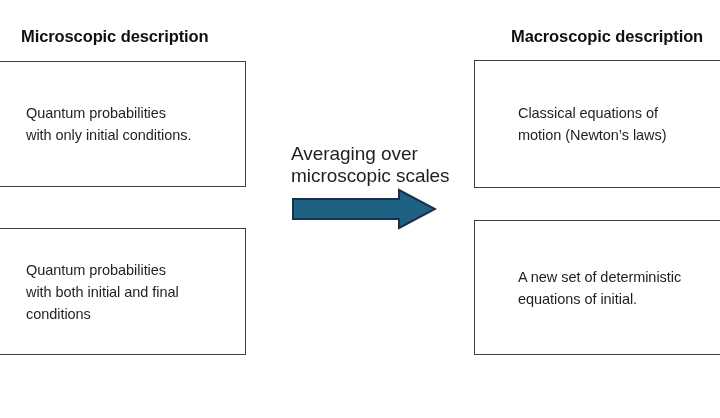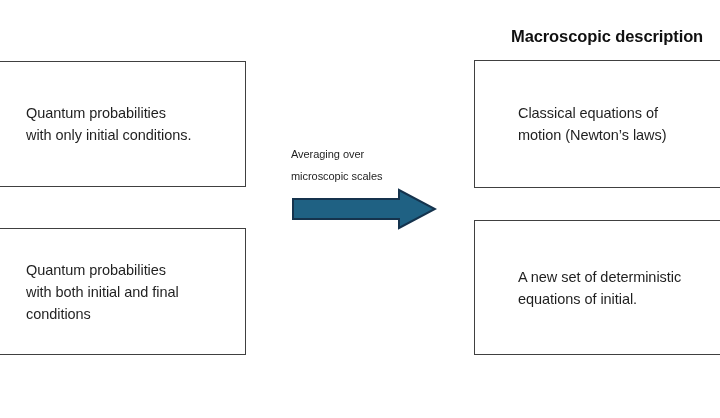--- a/index.html
+++ b/index.html
@@ -89,40 +89,41 @@
     height: 135px;
   }
   #box-macro-newset .box-text { padding-left: 43px; }
 
   
   #averaging-label {
     position: absolute;
     left: 291px;
     top: 143px;
     width: 170px;
-    font-size: 11px;
+    font-size: 19px;
     line-height: 22px;
     color: #1f1f1f;
     white-space: pre-line;
     letter-spacing: -0.05px;
   }
 
   #averaging-arrow {
     position: absolute;
     left: 291px;
     top: 188px;
     width: 146px;
     height: 42px;
   }
 </style>
 </head>
 <body>
 
 <div class="stage">
 
+  <div class="col-title" id="title-left">Microscopic description</div>
 
   <div class="col-title" id="title-right">Macroscopic description</div>
 
   <div class="box" id="box-micro-initial">
     <div class="box-text">Quantum probabilities
 with only initial conditions.</div>
   </div>
 
   <div class="box" id="box-micro-both">
     <div class="box-text">Quantum probabilities

